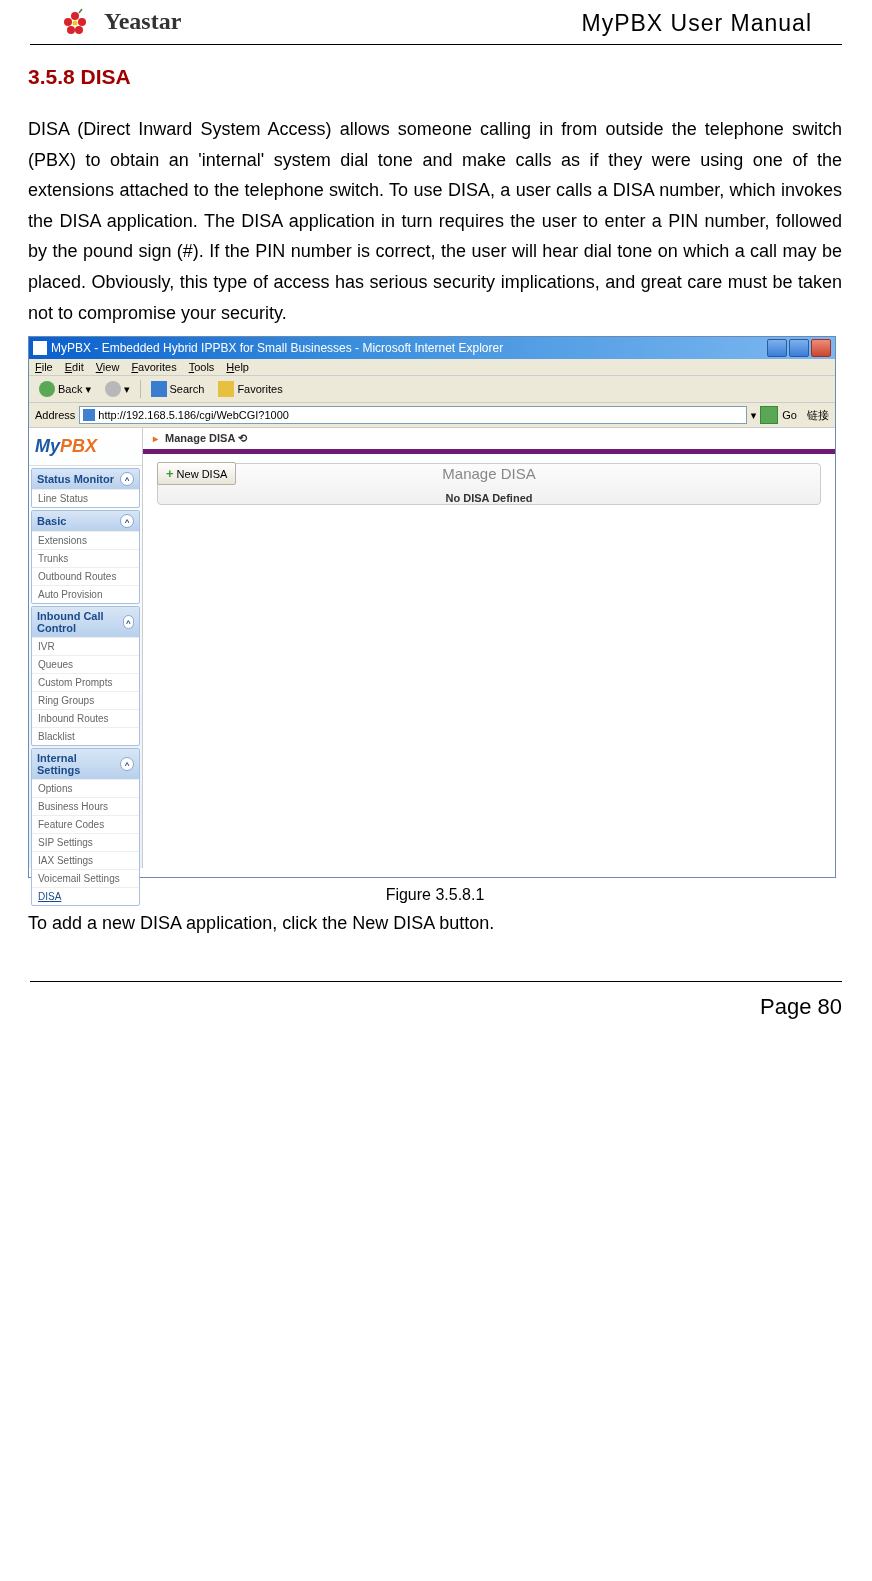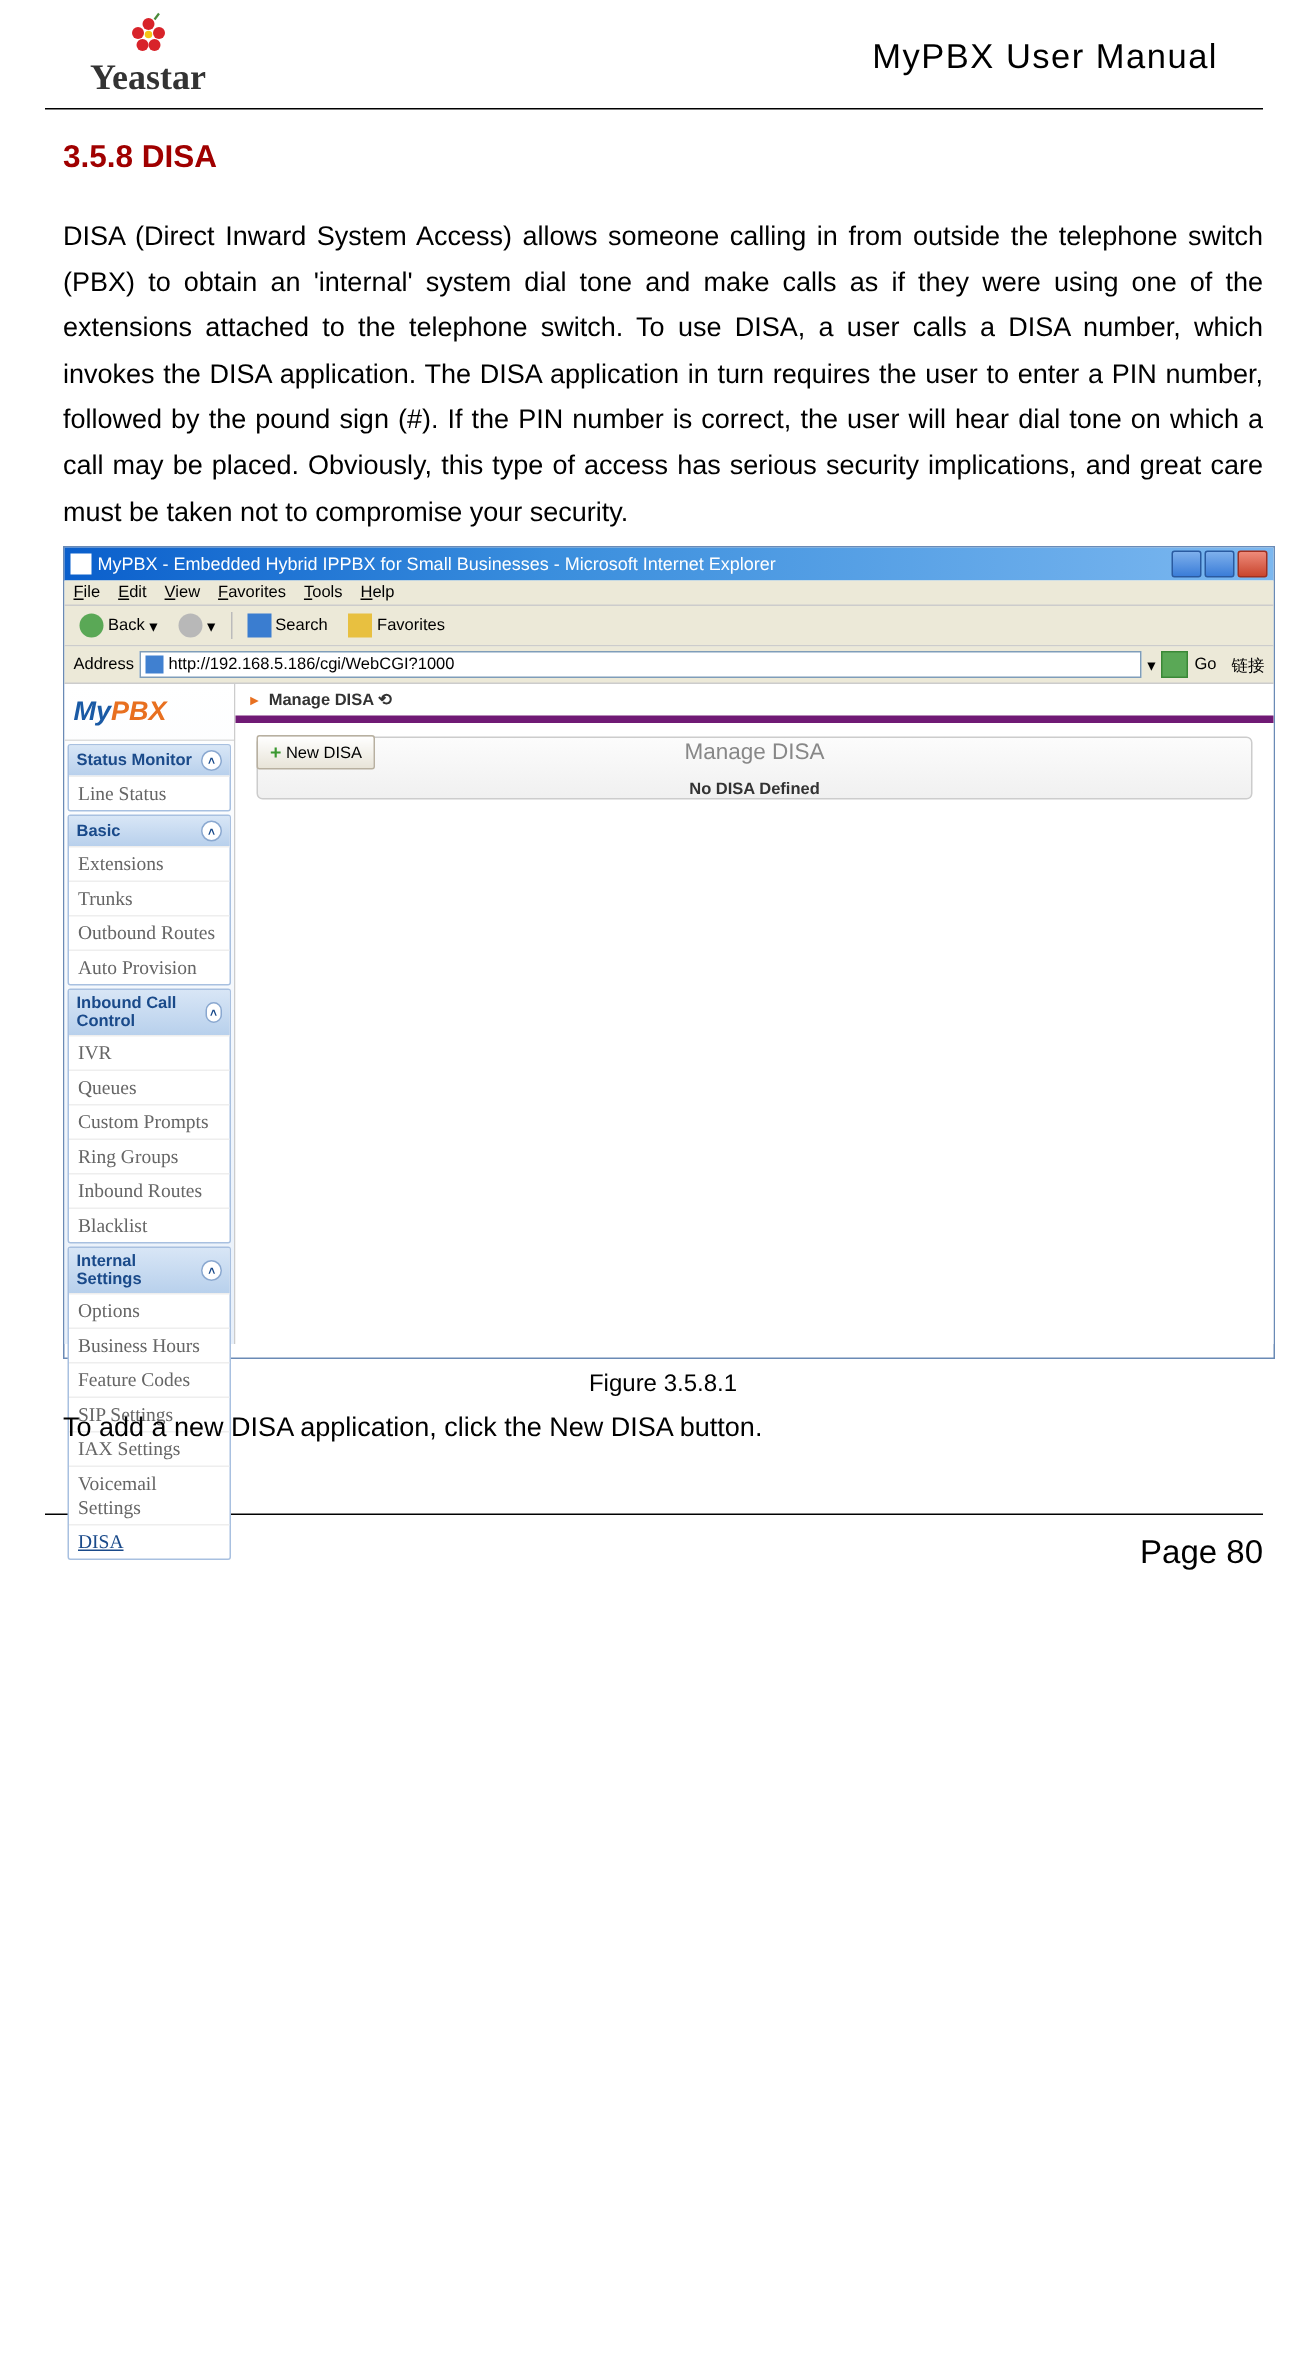--- a/index.html
+++ b/index.html
@@ -13,44 +13,43 @@
     .page-header {
       display: flex;
       justify-content: space-between;
       align-items: center;
       padding: 8px 30px 6px 30px;
       border-bottom: 1.5px solid #000;
       margin: 0 30px;
     }
     .logo-area {
       display: flex;
-      align-items: center;
-      gap: 1px;
-      flex-direction: column;
+      align-items: flex-start;
+      gap: 14px;
     }
     .logo-icon {
       width: 30px;
       height: 30px;
       position: relative;
     }
     .logo-icon svg { width: 100%; height: 100%; }
     .logo-text {
       font-size: 24px;
       font-weight: bold;
       color: #333;
       font-family: Georgia, serif;
     }
     .header-title {
       font-size: 23px;
       color: #000;
       font-weight: normal;
       letter-spacing: 1px;
     }
     .content-area {
-      padding: 10px 30px 30px 42px;
+      padding: 10px 30px 30px 28px;
     }
     .section-heading {
       font-size: 21px;
       font-weight: bold;
       color: #a00000;
       margin: 10px 0 25px 0;
     }
     .body-text {
       font-size: 18px;
       color: #000;
@@ -196,24 +195,23 @@
       border-radius: 7px;
       background: #fff;
       font-size: 8px;
       display: flex;
       align-items: center;
       justify-content: center;
       color: #1a4a8a;
     }
     .sb-item {
       padding: 3px 6px;
-      font-size: 13px;
+      font-size: 10px;
       color: #666;
       border-top: 1px solid #eee;
-      font-family: Liberation Serif, serif;
     }
     .sb-item.active {
       color: #1a4a8a;
       text-decoration: underline;
     }
     .app-main {
       flex: 1;
       background: #fff;
       display: flex;
       flex-direction: column;

